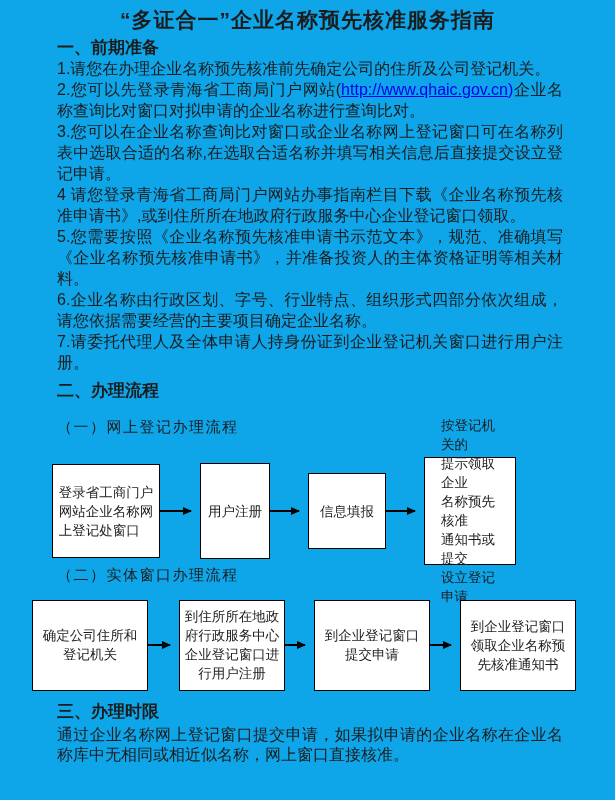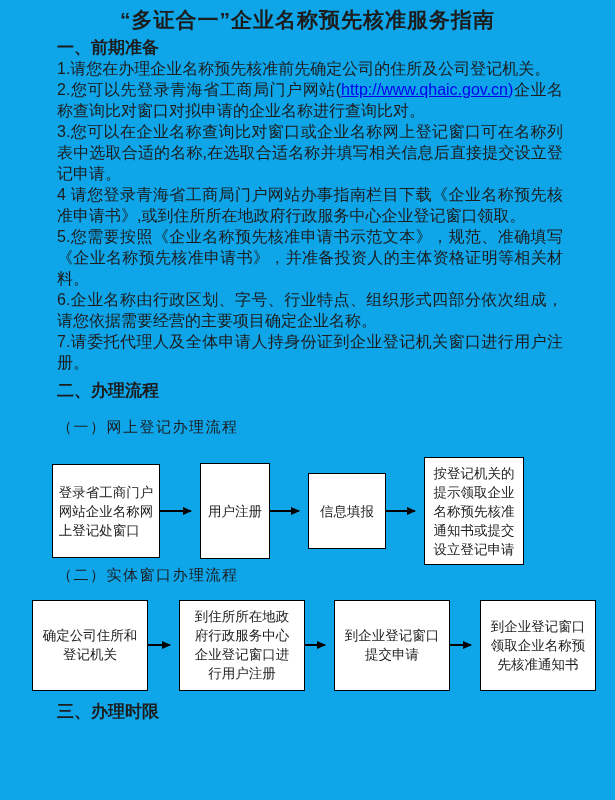--- a/index.html
+++ b/index.html
@@ -66,24 +66,24 @@
     align-items: center;
     justify-content: center;
     font-size: 13.5px;
     line-height: 19px;
     white-space: pre-line;
     flex: 0 0 auto;
   }
   .flow1 .b1 { width: 108px; height: 94px; text-align: left;  padding: 2px 3px; }
   .flow1 .b2 { width: 70px;  height: 96px; text-align: right; font-family: Liberation Serif, serif; }
   .flow1 .b3 { width: 78px;  height: 76px; text-align: center; }
-  .flow1 .b4 { width: 100px; height: 108px; text-align: left; padding: 2px 4px; }
+  .flow1 .b4 { width: 92px; height: 108px; text-align: left; padding: 2px 16px; }
   .flow2 .fbox { text-align: center; height: 91px; }
   .flow2 .b1 { width: 116px; }
-  .flow2 .b2 { width: 126px; }
+  .flow2 .b2 { width: 106px; }
   .flow2 .b3 { width: 116px; }
   .flow2 .b4 { width: 116px; }
   .arrow {
     height: 2px;
     background: #000;
     position: relative;
     flex: 0 0 auto;
   }
   .arrow::after {
     content: "";
@@ -157,14 +157,15 @@
 提交申请</div>
     <div class="arrow a3"></div>
     <div class="fbox b4">到企业登记窗口
 领取企业名称预
 先核准通知书</div>
   </div>
 
   <h2 class="sec-heading" style="margin-top:11px">三、办理时限</h2>
 
 
+  <p class="body-par final-par" style="margin-top:4px">通过企业名称网上登记窗口提交申请，如果拟申请的企业名称在企业名称库中无相同或相近似名称，网上窗口直接核准。</p>
 
 </div>
 
 </body></html>

